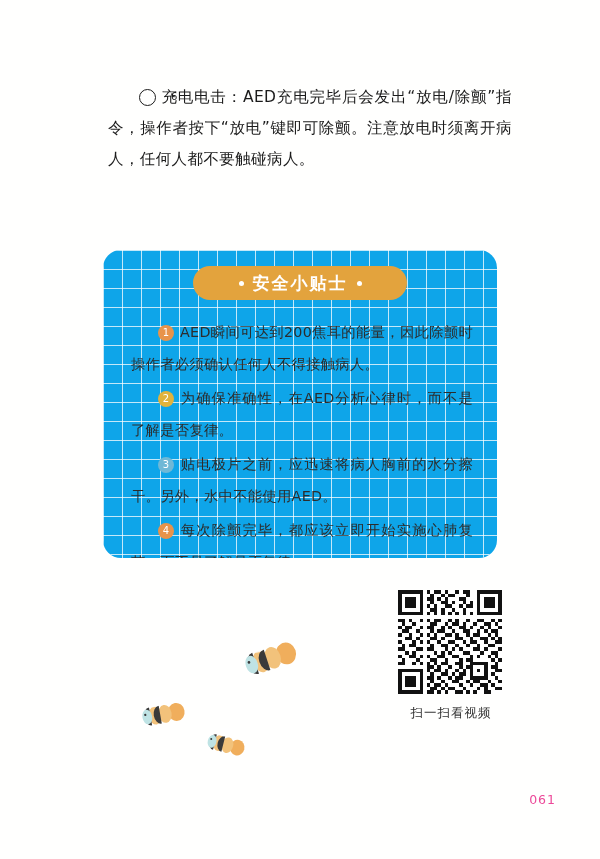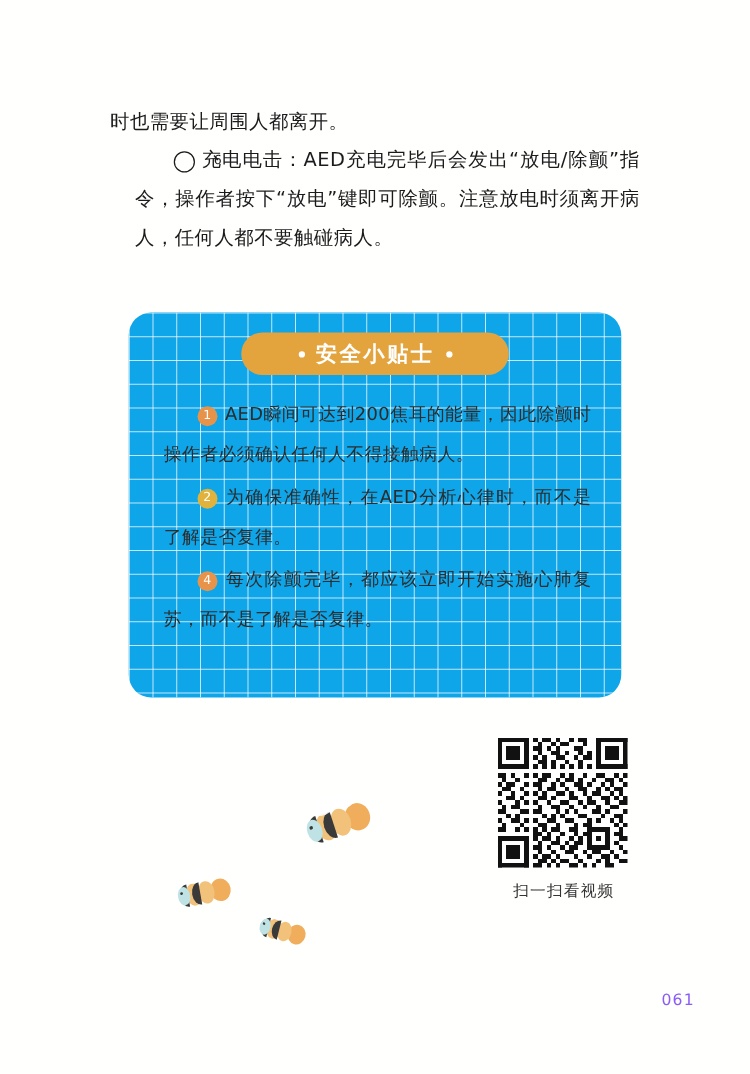--- a/index.html
+++ b/index.html
@@ -169,44 +169,44 @@
     height: 150px;
   }
 
   
   .page-number {
     position: absolute;
     right: 44px;
     bottom: 52px;
     font-family: "DejaVu Sans", "Liberation Sans", sans-serif;
     font-size: 12.5px;
-    color: #8b5cf6;
+    color: #ec4899;
     letter-spacing: 1px;
   }
 </style>
 </head>
 <body>
 
 <div class="page">
 
   <div class="body-text">
-    <p>时也需要让周围人都离开。</p>
     <p class="indent"><span class="circnum">6</span><span>充电电击：AED充电完毕后会发出“放电/除颤”指令，操作者按下“放电”键即可除颤。注意放电时须离开病人，任何人都不要触碰病人。</span></p>
   </div>
 
   <div class="tips-card">
     <div class="tips-grid"></div>
     <div class="tips-header">
       <span class="dot"></span>
       <span>安全小贴士</span>
       <span class="dot"></span>
     </div>
     <div class="tips-body">
       <p><span class="badge b1">1</span><span>AED瞬间可达到200焦耳的能量，因此除颤时操作者必须确认任何人不得接触病人。</span></p>
       <p><span class="badge b2">2</span><span>为确保准确性，在AED分析心律时，而不是了解是否复律。</span></p>
+      <p><span class="badge b3">3</span><span>贴电极片之前，应迅速将病人胸前的水分擦干。另外，水中不能使用AED。</span></p>
       <p><span class="badge b4">4</span><span>每次除颤完毕，都应该立即开始实施心肺复苏，而不是了解是否复律。</span></p>
     </div>
   </div>
 
   <div class="qr-wrap">
     <svg class="qr" viewBox="0 0 29 29" shape-rendering="crispEdges">
       <rect width="29" height="29" fill="#ffffff"></rect>
       <g fill="#111111">
 
         <rect x="0" y="0" width="7" height="1"></rect>

